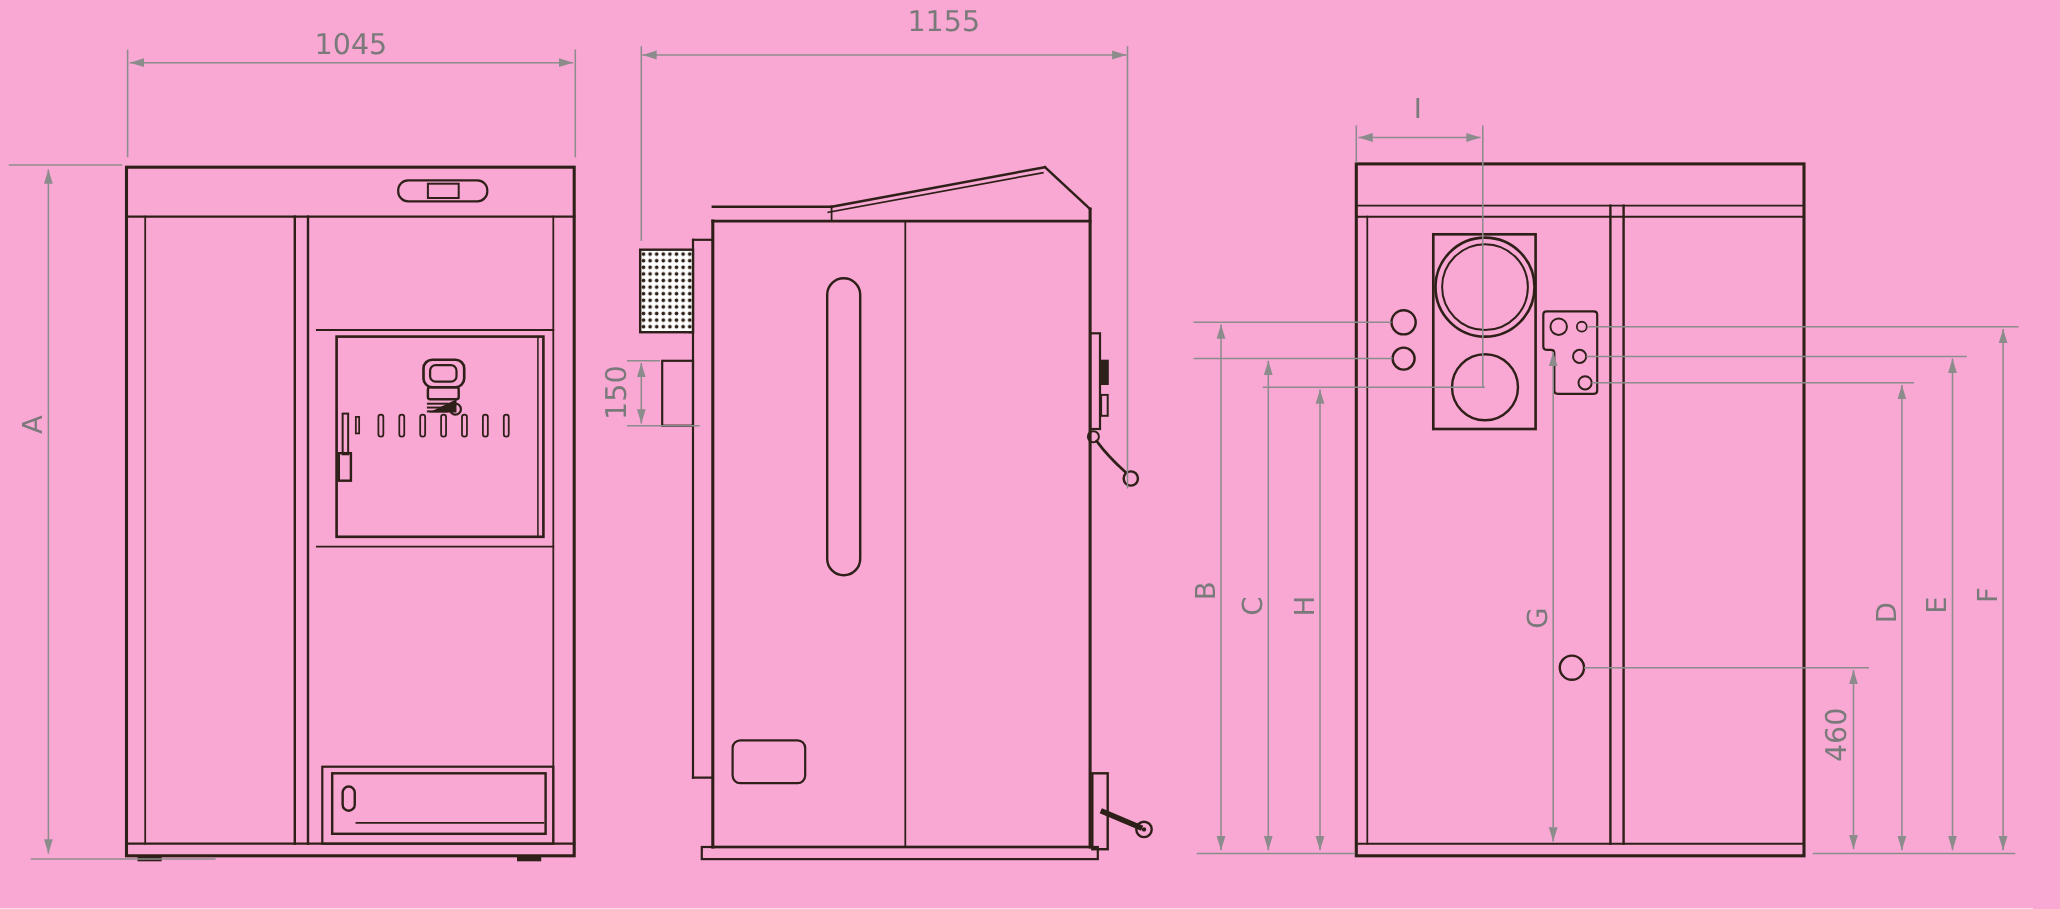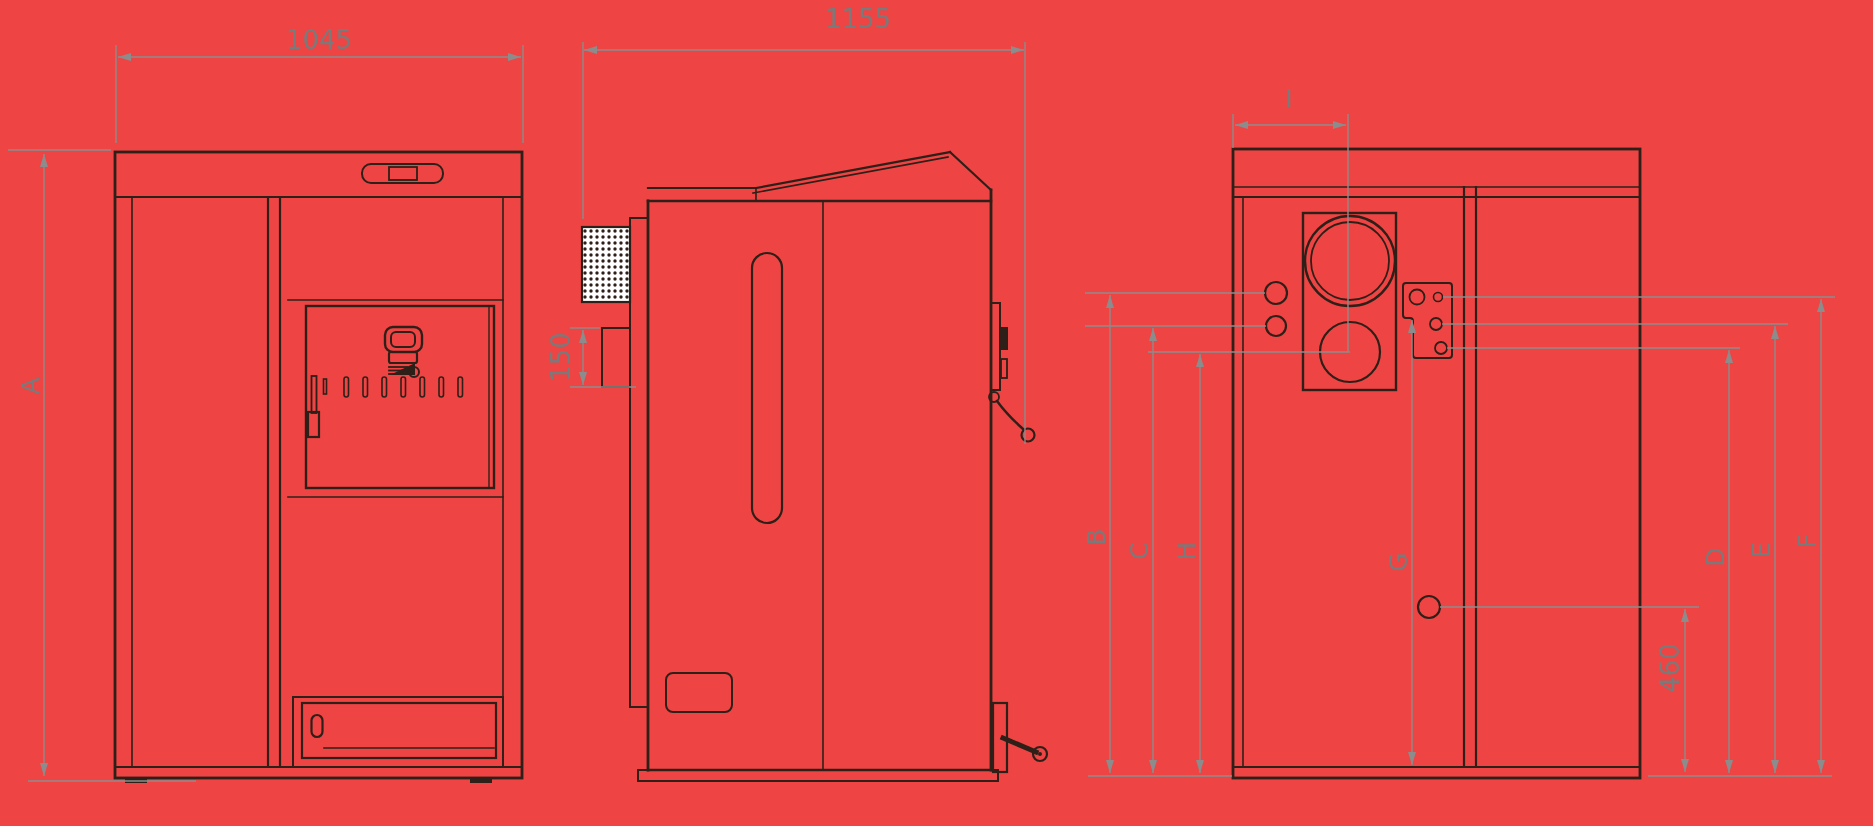--- a/index.html
+++ b/index.html
@@ -1,16 +1,16 @@
 <!DOCTYPE html>
 <html><head>
 <meta charset="utf-8">
 <style>
   html,body { margin:0; padding:0; background:#ffffff; }
-  .stage { position:relative; width:1873px; height:826px; background:#ef4444;
+  .stage { position:relative; width:1873px; height:826px; background:#f9a8d4;
            font-family:"DejaVu Sans", sans-serif; }
   svg { display:block; }
   .ink  { stroke:#2e2018; fill:none; stroke-linecap:square; }
   .s28 { stroke-width:2.8; } .s24 { stroke-width:2.4; } .s22 { stroke-width:2.2; }
   .s20 { stroke-width:2.0; } .s18 { stroke-width:1.8; } .s16 { stroke-width:1.6; }
   .s14 { stroke-width:1.4; }
   .fill-ink { fill:#2e2018; stroke:none; }
   .dim { stroke:#8c8c8c; stroke-width:1.4; fill:none; stroke-linecap:butt; }
   .lbl { fill:#7a7a7a; font-size:26px; text-anchor:middle; }
   .lbl-letter { fill:#7a7a7a; font-size:25px; text-anchor:middle; }

